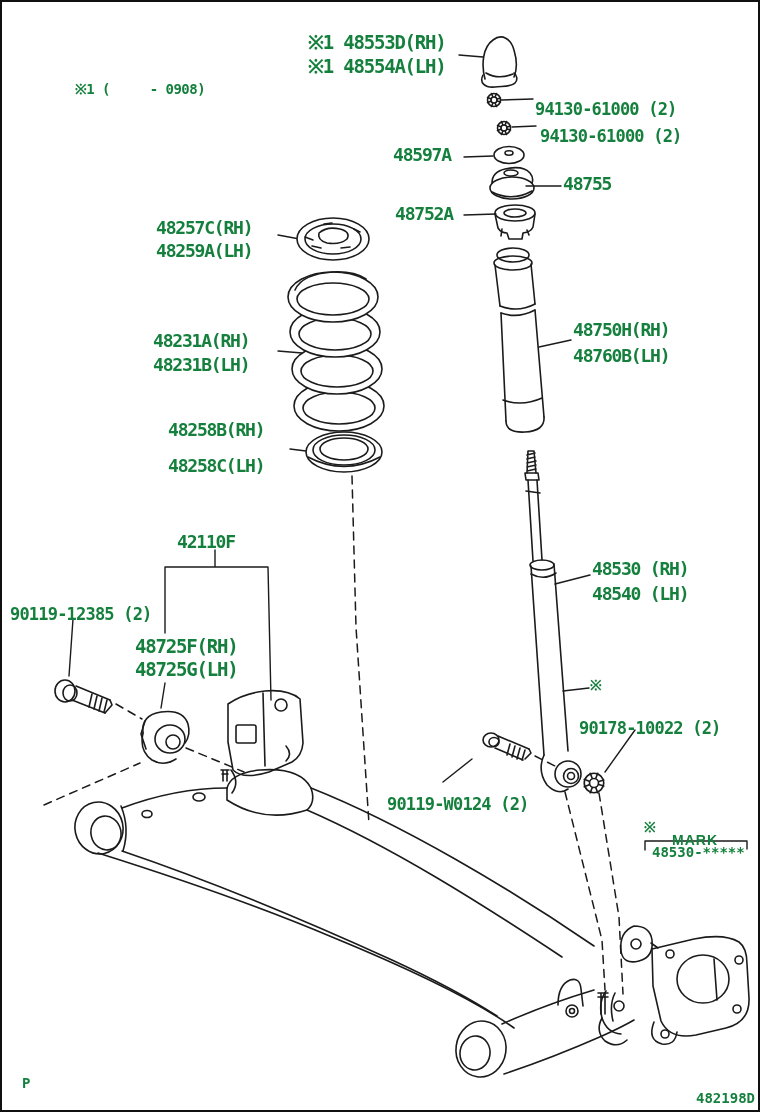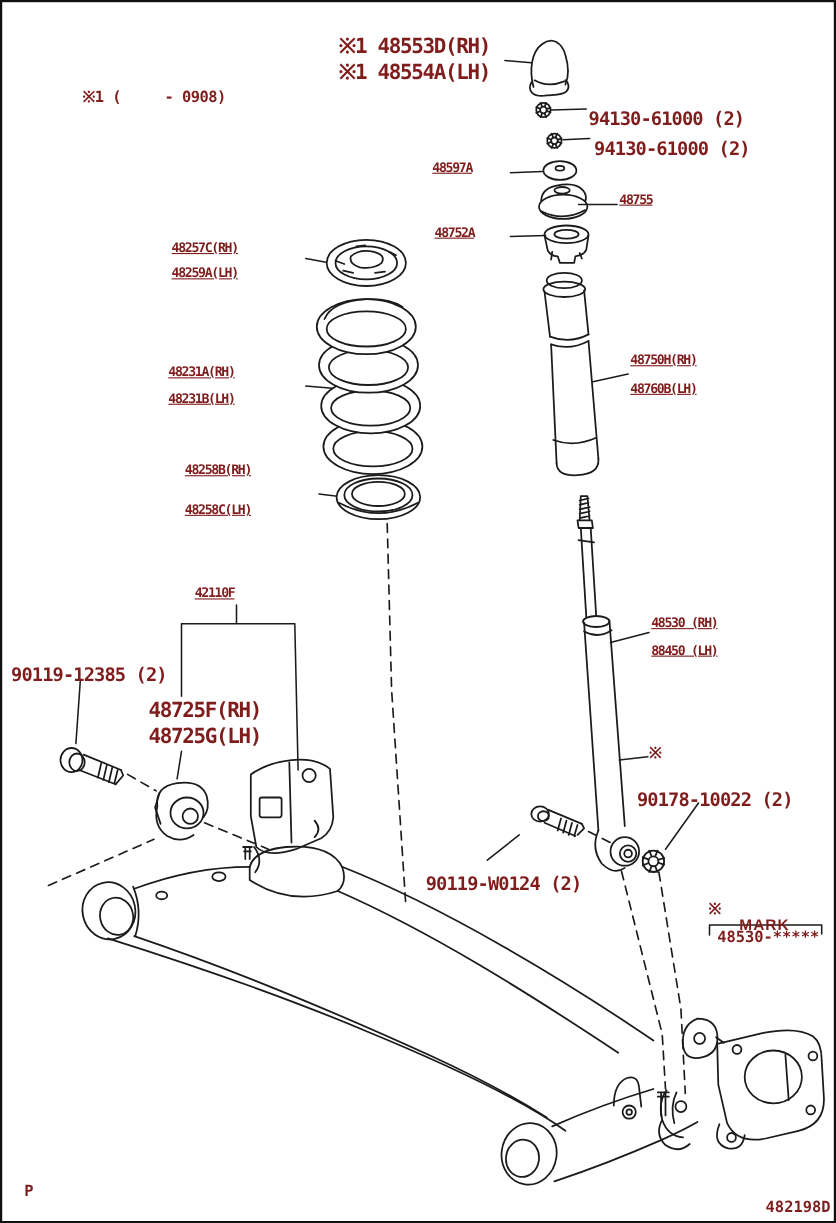--- a/index.html
+++ b/index.html
@@ -13,23 +13,23 @@
     overflow:hidden;
     font-family:"DejaVu Sans Mono", monospace;
     color:#141414;
   }
   svg.art{position:absolute;left:0;top:0;width:760px;height:1112px;}
   .lbl{
     position:absolute;
     font-weight:700;
     line-height:1;
     white-space:pre;
-    color:#7f1d1d;
+    color:#15803d;
   }
-  .fs20{font-size:12px;letter-spacing:-1.2px;text-decoration:underline;}
+  .fs20{font-size:18px;letter-spacing:-1.2px;}
   .fs19{font-size:19px;letter-spacing:-1.2px;}
   .fs17{font-size:17px;letter-spacing:-0.8px;margin-top:10px;}
   .fs15{font-size:14px;letter-spacing:-0.5px;}
   .fs14{font-size:14px;letter-spacing:0;text-align:right;}
   .sans{font-family:"Liberation Sans", sans-serif;letter-spacing:1px;margin-top:12px;}
 </style>
 </head>
 <body>
 
 <div class="page">
@@ -249,21 +249,21 @@
   <div class="lbl fs20" style="left:175px;top:531px">42110F</div>
 
   <div class="lbl fs17" style="left:8px;top:594px">90119-12385 (2)</div>
   <div class="lbl fs19" style="left:133px;top:635px">48725F(RH)</div>
   <div class="lbl fs19" style="left:133px;top:658px">48725G(LH)</div>
 
   <div class="lbl fs20" style="left:571px;top:319px">48750H(RH)</div>
   <div class="lbl fs20" style="left:571px;top:345px">48760B(LH)</div>
 
   <div class="lbl fs20" style="left:590px;top:558px">48530 (RH)</div>
-  <div class="lbl fs20" style="left:590px;top:583px">88450 (LH)</div>
+  <div class="lbl fs20" style="left:590px;top:583px">48540 (LH)</div>
 
   <div class="lbl fs15" style="left:588px;top:676px">※</div>
 
   <div class="lbl fs17" style="left:577px;top:708px">90178-10022 (2)</div>
   <div class="lbl fs17" style="left:385px;top:784px">90119-W0124 (2)</div>
 
   <div class="lbl fs15" style="left:642px;top:818px">※</div>
   <div class="lbl fs15 sans" style="left:670px;top:819px">MARK</div>
   <div class="lbl fs14" style="left:650px;top:843px">48530-*****</div>
 

